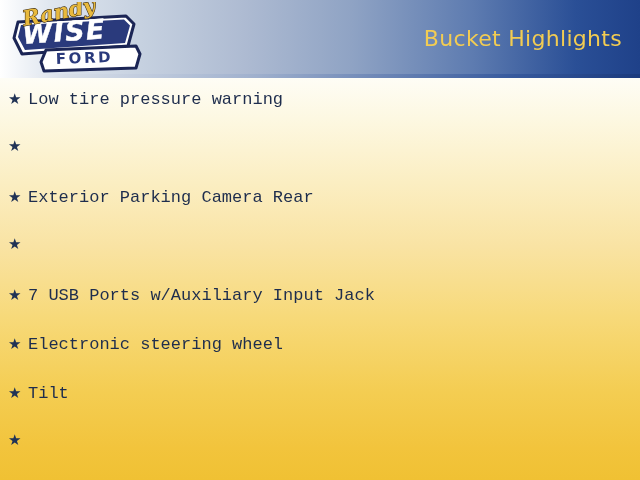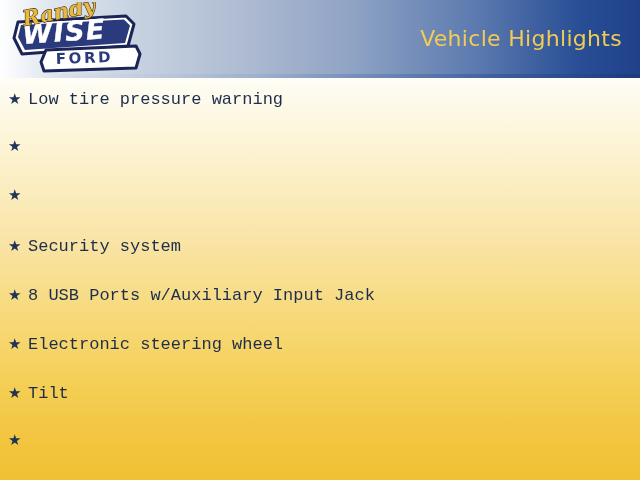--- a/index.html
+++ b/index.html
@@ -148,49 +148,49 @@
             <text x="48" y="62" font-family="'DejaVu Sans', sans-serif" font-size="15" font-weight="bold" fill="#2a3a7c" letter-spacing="2.6" transform="rotate(-2 48 62)">FORD</text>
           </g>
 
           <g>
             <text x="16" y="24" font-family="'DejaVu Serif', serif" font-size="21" font-style="italic" font-weight="bold" fill="#e8b93c" stroke="#3a2a12" stroke-width="1.1" paint-order="stroke" transform="rotate(-11 16 24)">Randy</text>
           </g>
         </g>
       </svg>
     </div>
 
-    <div id="header-title">Vehicle Highlights</div>
+    <div id="header-title">Bucket Highlights</div>
 
     <div id="header-underline"></div>
   </div>
 
   <div id="content">
     <ul id="highlight-list">
 
       <li>
         <span class="bullet-star">★</span>
         <span class="item-label">Low tire pressure warning</span>
       </li>
 
       <li>
         <span class="bullet-star">★</span>
       </li>
 
       <li>
         <span class="bullet-star">★</span>
-      </li>
-
-      <li>
-        <span class="bullet-star">★</span>
-        <span class="item-label">Security system</span>
-      </li>
-
-      <li>
-        <span class="bullet-star">★</span>
-        <span class="item-label">8 USB Ports w/Auxiliary Input Jack</span>
+        <span class="item-label">Exterior Parking Camera Rear</span>
+      </li>
+
+      <li>
+        <span class="bullet-star">★</span>
+      </li>
+
+      <li>
+        <span class="bullet-star">★</span>
+        <span class="item-label">7 USB Ports w/Auxiliary Input Jack</span>
       </li>
 
       <li>
         <span class="bullet-star">★</span>
         <span class="item-label">Electronic steering wheel</span>
       </li>
 
       <li>
         <span class="bullet-star">★</span>
         <span class="item-label">Tilt</span>

